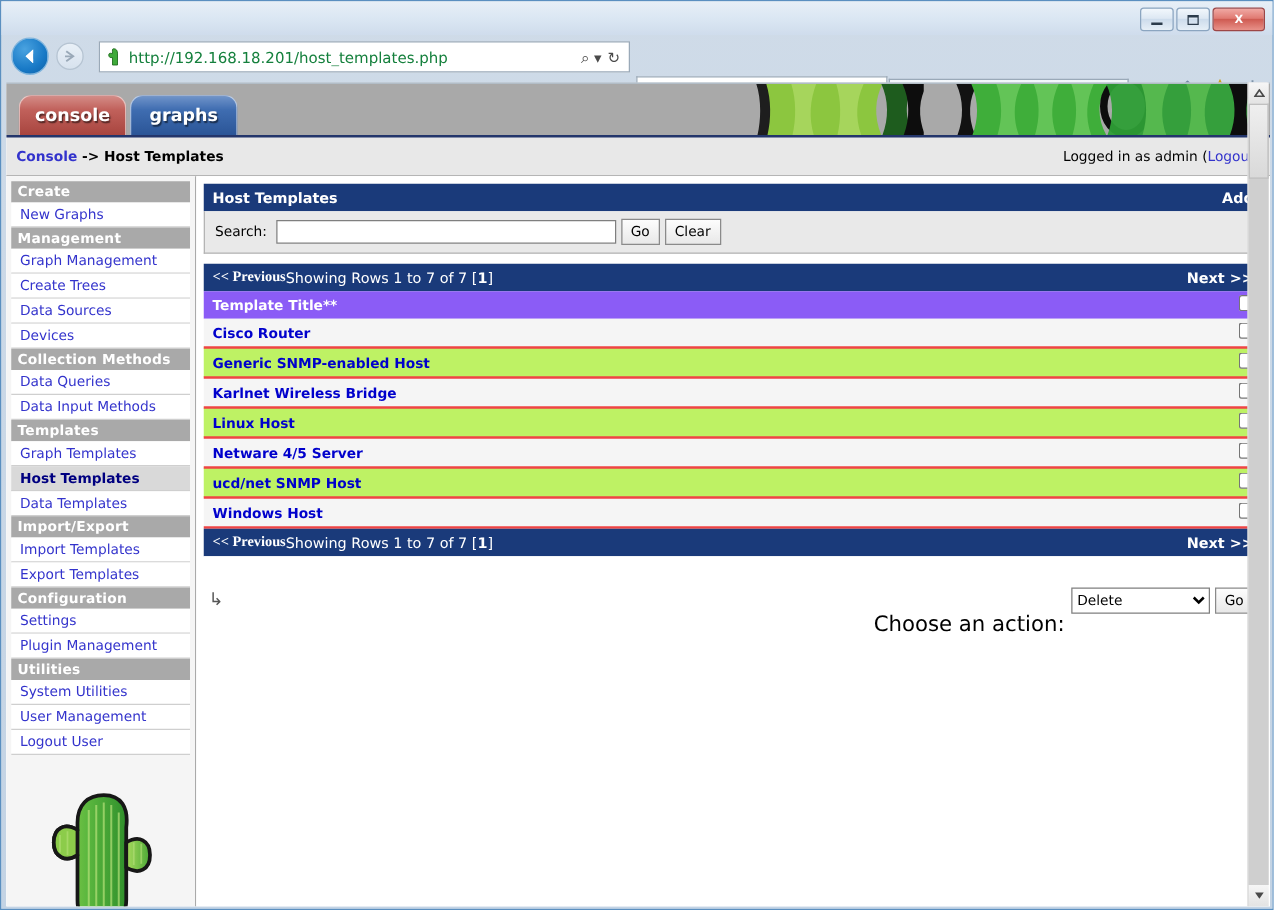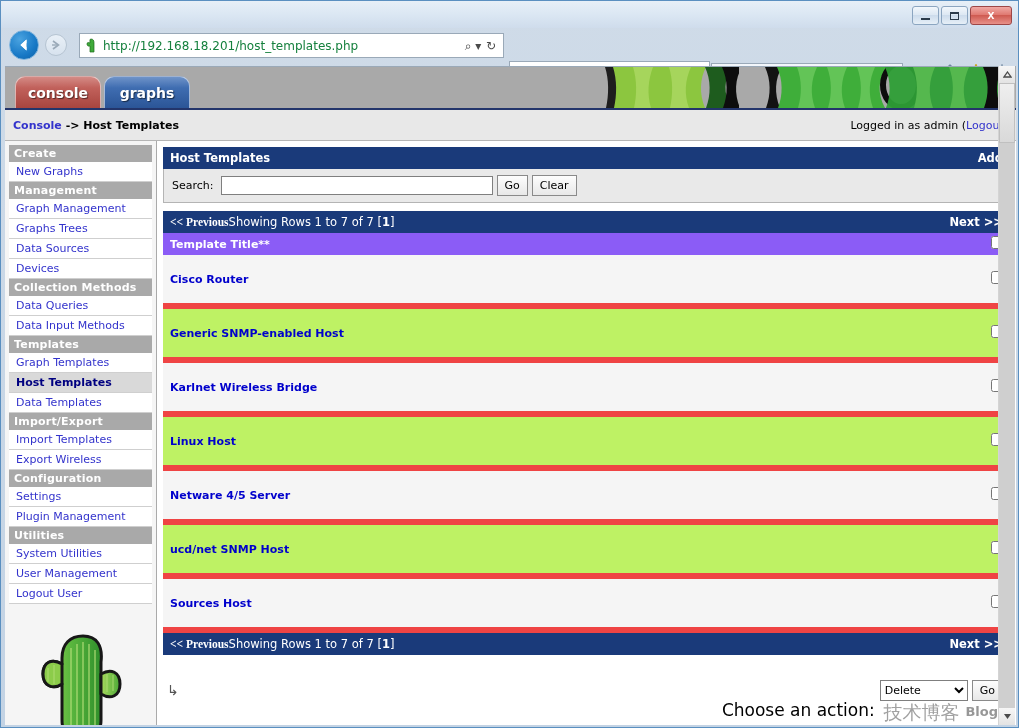--- a/index.html
+++ b/index.html
@@ -305,44 +305,44 @@
     background: #8b5cf6;
     color: #ffffff;
     font-weight: bold;
     font-size: 11px;
     text-align: left;
     padding: 3px 7px;
     height: 18px;
   }
   table.tmpl td {
     font-size: 11px;
-    padding: 16px 7px;
+    padding: 3px 7px;
     height: 18px;
-    border-bottom: 6px solid #ef4444;
+    border-bottom: 2px solid #ef4444;
   }
   table.tmpl tr.odd  td { background: #f5f5f5; }
   table.tmpl tr.even td { background: #bef264; }
   table.tmpl td a {
     color: #0000cc; font-weight: bold; text-decoration: none; cursor: pointer;
   }
   .cbcol { width: 26px; text-align: right; padding-right: 7px !important; }
   input[type=checkbox] { width: 13px; height: 13px; margin: 0; cursor: pointer; }
 
   .action-row {
     display: flex; align-items: center;
     padding: 5px 7px 0 4px;
     background: #ffffff;
   }
   .action-row .arrowglyph {
     flex: 0 0 auto; font-size: 14px; color: #555; line-height: 1;
   }
   .action-row .spacer { flex: 1 1 auto; }
   .action-row label { font-size: 17px; color:#000; margin-right: 5px; margin-top: 40px; }
   .action-row select {
-    height: 21px; width: 88px; font-size: 11px;
+    height: 21px; width: 111px; font-size: 11px;
     border: 1px solid #7f7f7f;
     font-family: "DejaVu Sans", "Liberation Sans", sans-serif;
     background: #fff;
     cursor: pointer;
   }
 
   
   #vscroll {
     position: absolute; right: 4px; top: 65px;
     width: 16px; height: 659px;
@@ -515,42 +515,42 @@
       <div id="sidebar">
 
         <div class="menu-wrap">
           <div class="menu-head">Create</div>
           <a class="menu-item">New Graphs</a>
         </div>
 
         <div class="menu-wrap">
           <div class="menu-head">Management</div>
           <a class="menu-item">Graph Management</a>
-          <a class="menu-item">Graphs Trees</a>
+          <a class="menu-item">Create Trees</a>
           <a class="menu-item">Data Sources</a>
           <a class="menu-item">Devices</a>
         </div>
 
         <div class="menu-wrap">
           <div class="menu-head">Collection Methods</div>
           <a class="menu-item">Data Queries</a>
           <a class="menu-item">Data Input Methods</a>
         </div>
 
         <div class="menu-wrap">
           <div class="menu-head">Templates</div>
           <a class="menu-item">Graph Templates</a>
           <a class="menu-item selected">Host Templates</a>
           <a class="menu-item">Data Templates</a>
         </div>
 
         <div class="menu-wrap">
           <div class="menu-head">Import/Export</div>
           <a class="menu-item">Import Templates</a>
-          <a class="menu-item">Export Wireless</a>
+          <a class="menu-item">Export Templates</a>
         </div>
 
         <div class="menu-wrap">
           <div class="menu-head">Configuration</div>
           <a class="menu-item">Settings</a>
           <a class="menu-item">Plugin Management</a>
         </div>
 
         <div class="menu-wrap">
           <div class="menu-head">Utilities</div>
@@ -664,21 +664,21 @@
             <tr class="even">
               <td>
                 <a>ucd/net SNMP Host</a>
               </td>
               <td class="cbcol">
                 <input type="checkbox" style="">
               </td>
             </tr>
             <tr class="odd">
               <td>
-                <a>Sources Host</a>
+                <a>Windows Host</a>
               </td>
               <td class="cbcol">
                 <input type="checkbox" style="">
               </td>
             </tr>
           </tbody>
         </table>
 
         <div class="pagebar bottom">
           <a class="prev">&lt;&lt; Previous</a>
@@ -710,19 +710,15 @@
       <div class="thumb"></div>
     </div>
     <div class="arrowbtn down">
       <svg width="9" height="7" viewBox="0 0 9 7" aria-hidden="true">
         <path d="M4.5 6 L1 1 L8 1 Z" fill="#4a4a4a"></path>
       </svg>
     </div>
   </div>
 
   <div id="watermark">
-    <div id="wm-bot">
-      <span id="wm-cn">技术博客</span>
-      <span id="wm-blog">Blog</span>
-    </div>
   </div>
 
 </div>
 
 </body></html>

